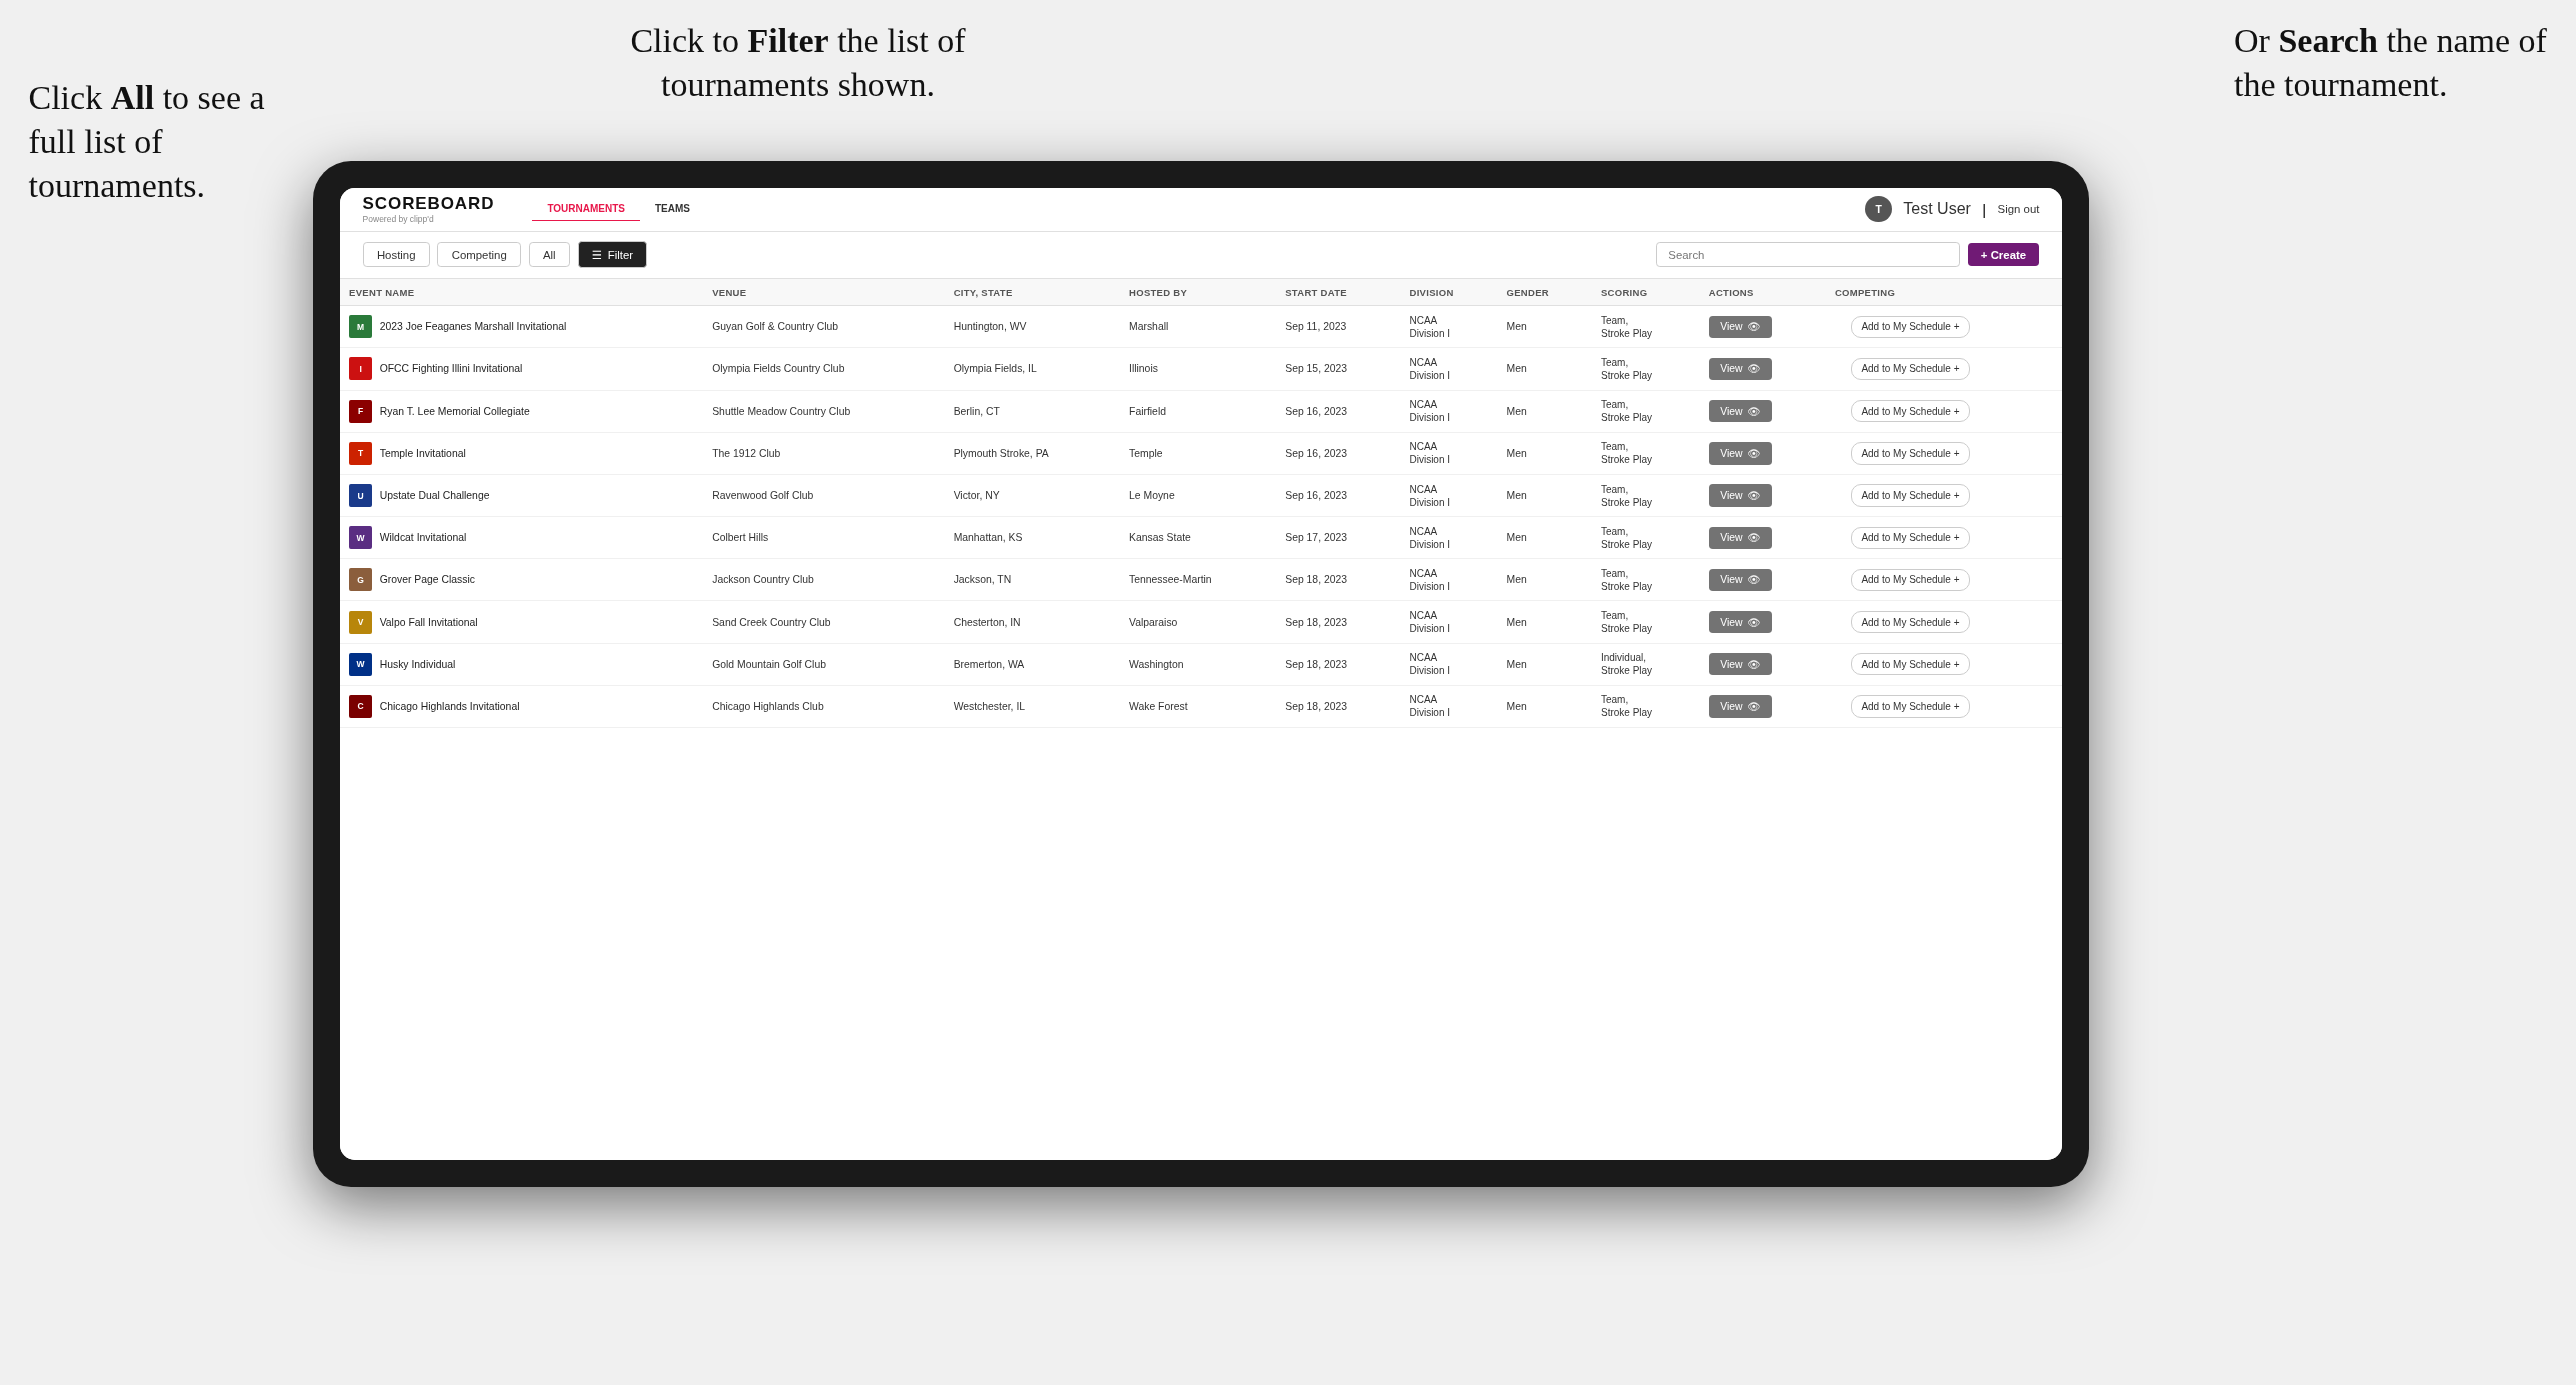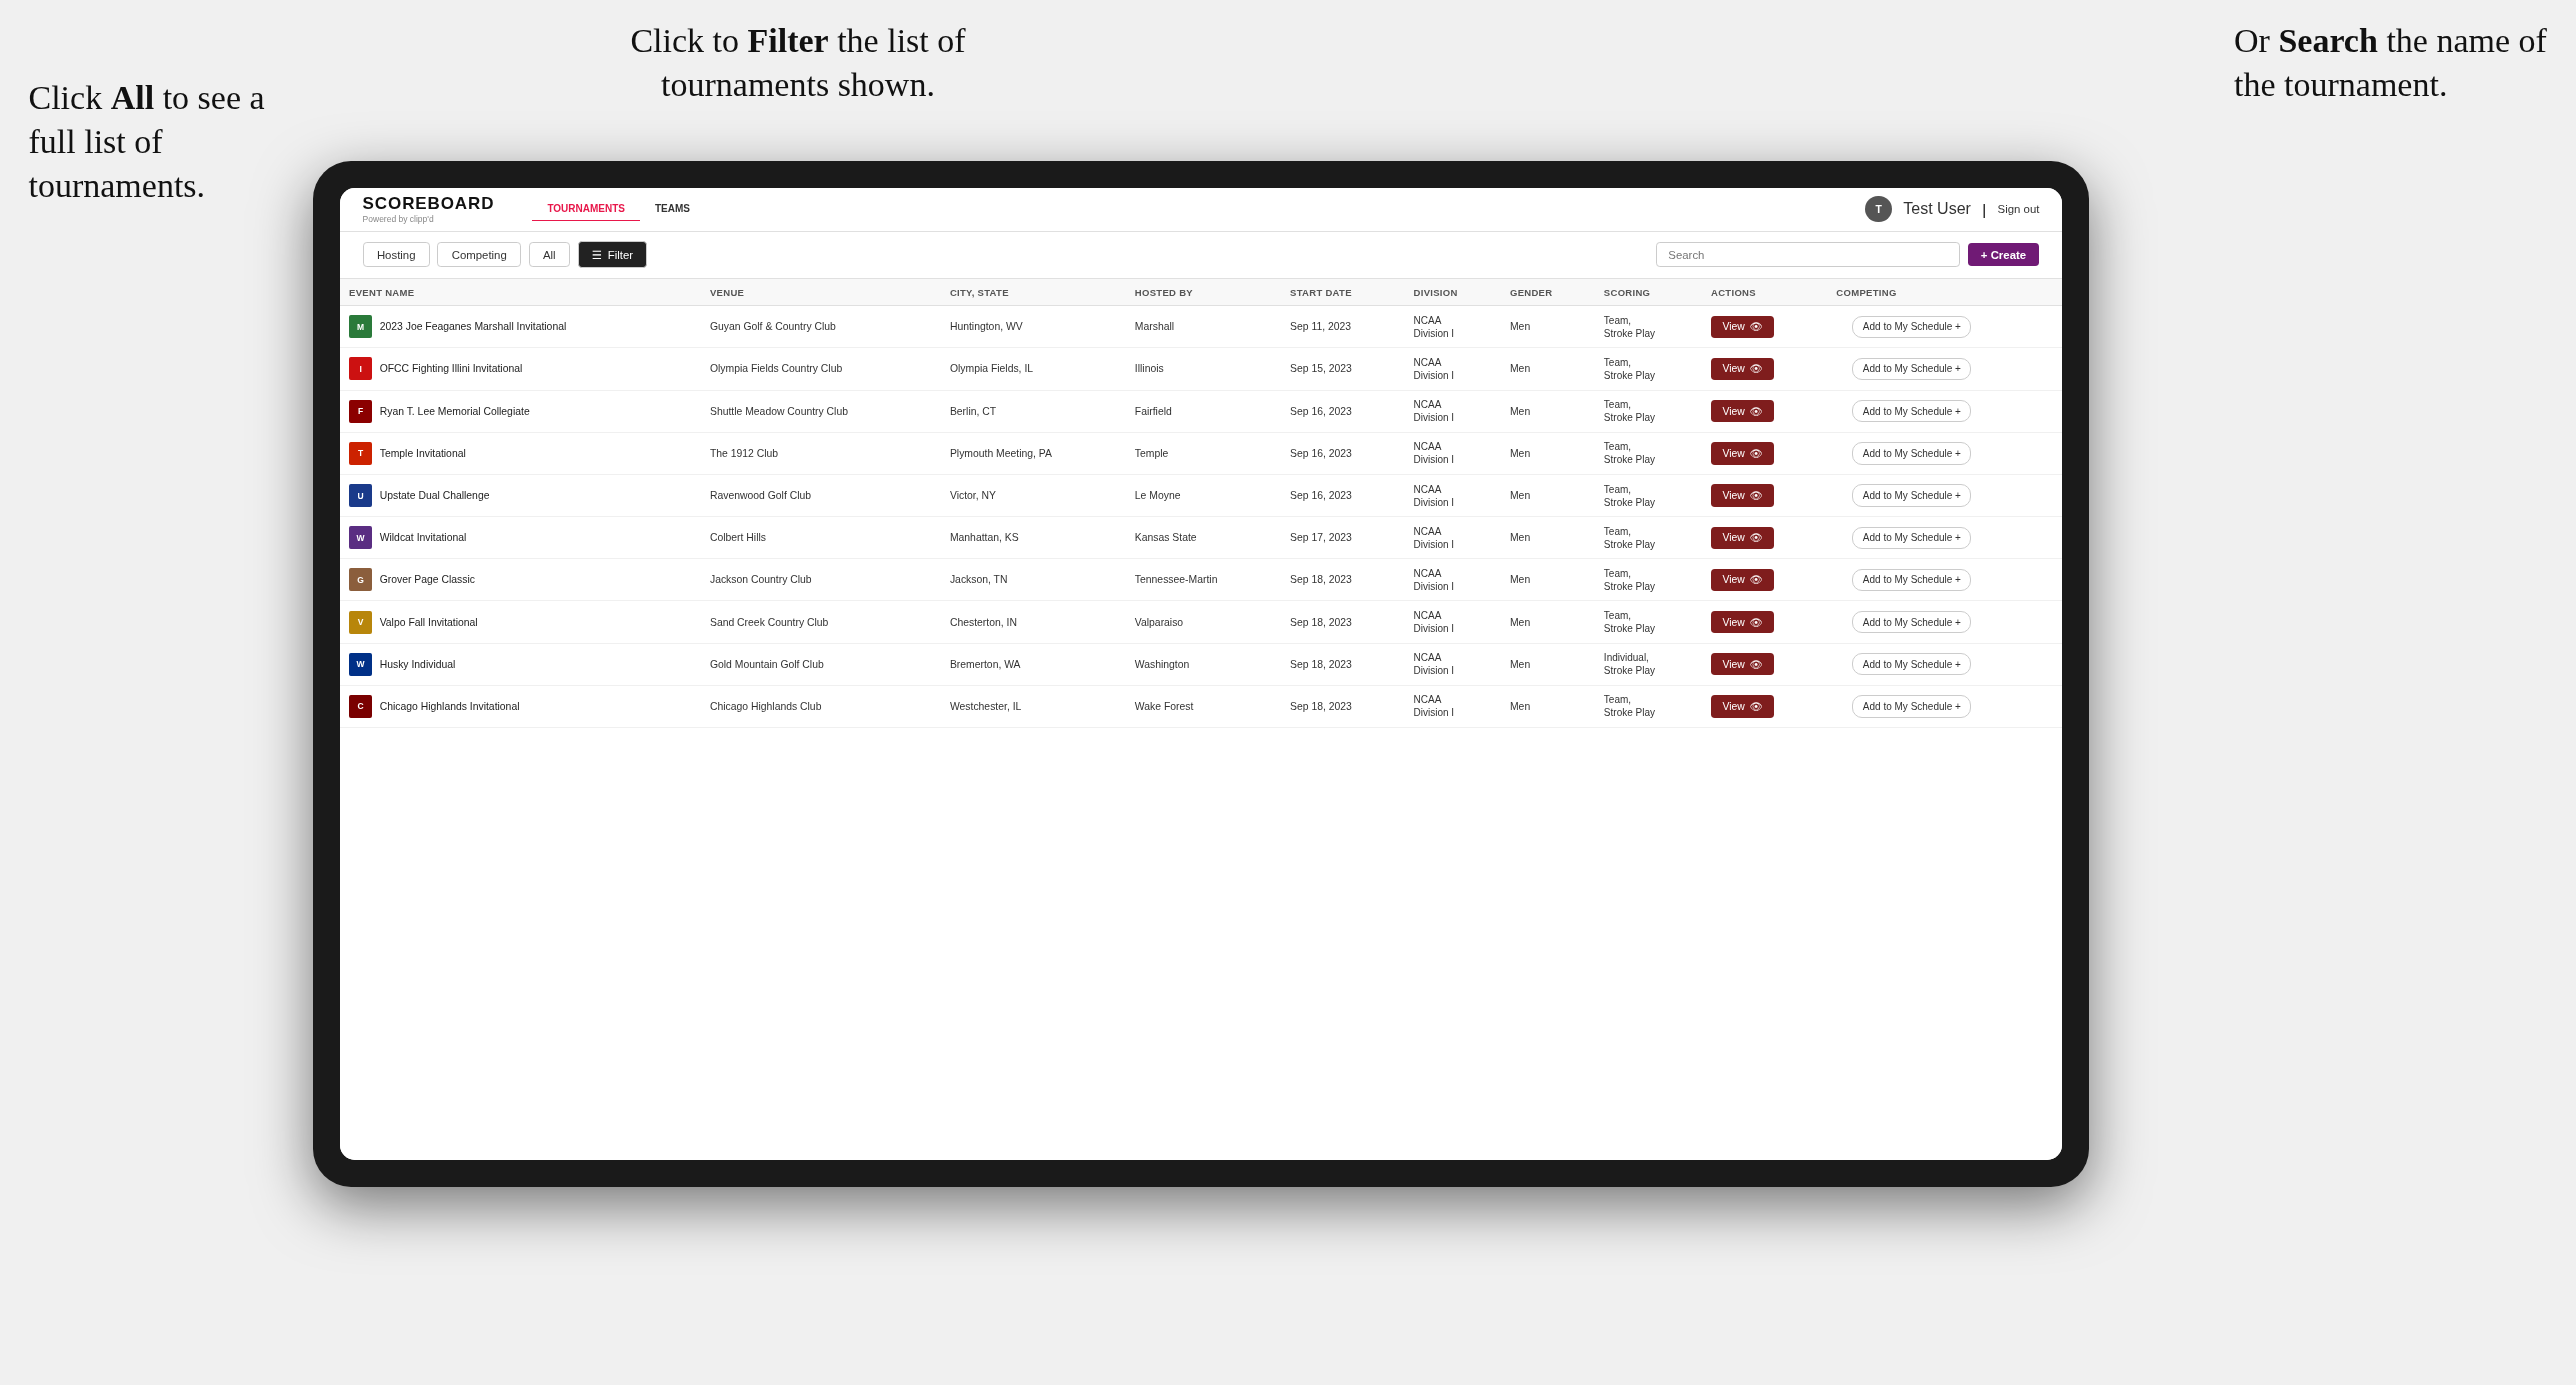--- a/index.html
+++ b/index.html
@@ -258,21 +258,21 @@
       font-size: 10.4px;
       font-weight: 500;
       color: #222;
     }
 
     .view-btn {
       display: inline-flex;
       align-items: center;
       gap: 4.7px;
       padding: 4.7px 11.4px;
-      background: #7f1d1d;
+      background: #737373;
       color: white;
       border: none;
       border-radius: 3.8px;
       cursor: pointer;
       font-size: 10.4px;
       white-space: nowrap;
     }
     .view-btn .eye-icon {
       font-size: 10.4px;
     }
@@ -451,21 +451,21 @@
               <td><button class="add-schedule-btn">Add to My Schedule +</button></td>
             </tr>
             <tr>
               <td>
       <div class="event-cell">
         <div class="team-logo logo-scarlet">T</div>
         <span class="event-name">Temple Invitational</span>
       </div>
               </td>
               <td>The 1912 Club</td>
-              <td>Plymouth Meeting, PA</td>
+              <td>Plymouth Stroke, PA</td>
               <td>Temple</td>
               <td>Sep 16, 2023</td>
               <td><span class="division-text">NCAA<br>Division I</span></td>
               <td>Men</td>
               <td><span class="scoring-text">Team,<br>Stroke Play</span></td>
               <td><button class="view-btn">View <span class="eye-icon">👁</span></button></td>
               <td><button class="add-schedule-btn">Add to My Schedule +</button></td>
             </tr>
             <tr>
               <td>

